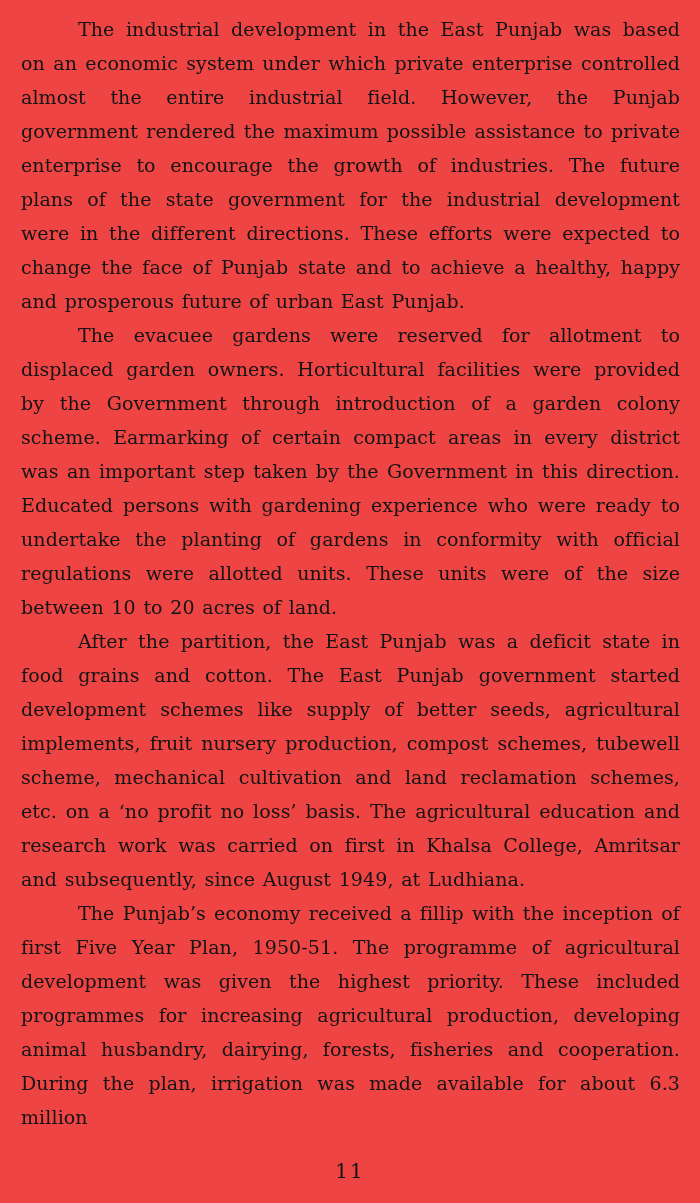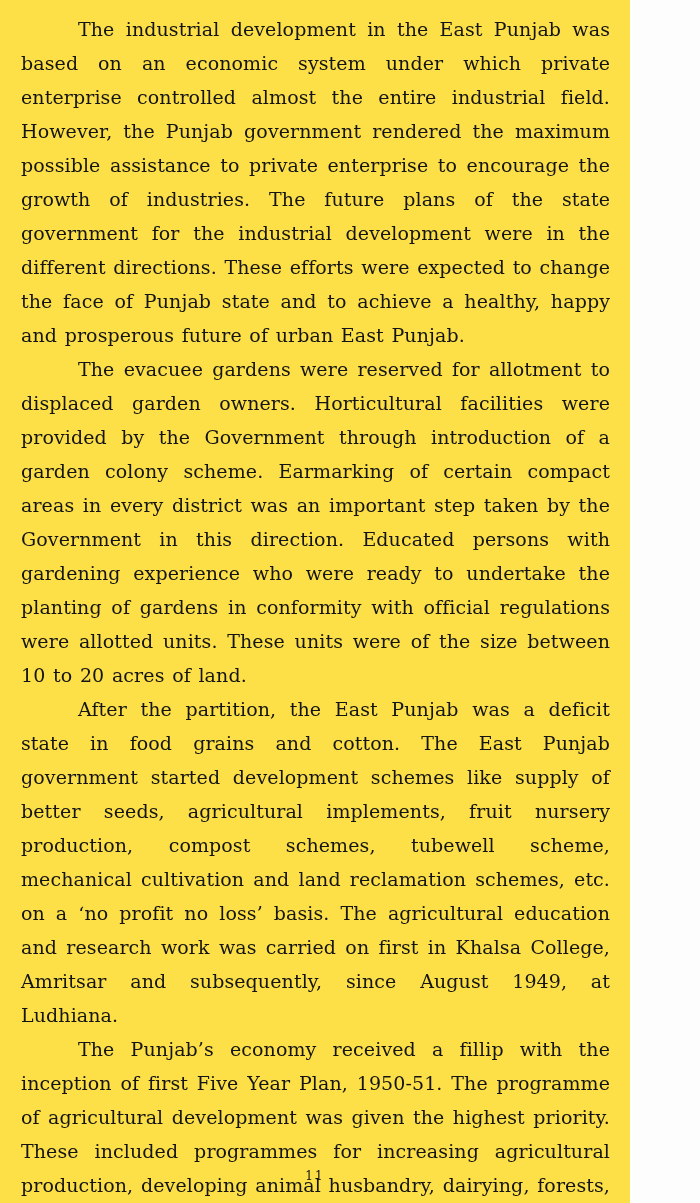--- a/index.html
+++ b/index.html
@@ -2,23 +2,23 @@
 <html><head>
 <meta charset="utf-8">
 <style>
   html, body {
     margin: 0;
     padding: 0;
     background: #fdfdfd;
   }
   .page {
     position: relative;
-    width: 630px;
+    width: 700px;
     height: 1203px;
-    background: #fde047;
+    background: #ef4444;
     box-sizing: border-box;
     padding: 12px 20px 0 21px;
     font-family: "DejaVu Serif", "Liberation Serif", serif;
     color: #141414;
     overflow: hidden;
   }
   .text-block p {
     margin: 0;
     padding: 0;
     font-size: 19px;
@@ -27,21 +27,21 @@
     text-indent: 57px;
     word-spacing: 1.5px;
     letter-spacing: 0.1px;
   }
   .page-number {
     position: absolute;
     left: 0;
     bottom: 20px;
     width: 100%;
     text-align: center;
-    font-size: 12px;
+    font-size: 20px;
     letter-spacing: 2px;
     color: #141414;
   }
 </style>
 </head>
 <body>
 
 <div class="page">
   <div class="text-block">
     <p>The industrial development in the East Punjab was based on an economic system under which private enterprise controlled almost the entire industrial field. However, the Punjab government rendered the maximum possible assistance to private enterprise to encourage the growth of industries. The future plans of the state government for the industrial development were in the different directions. These efforts were expected to change the face of Punjab state and to achieve a healthy, happy and prosperous future of urban East Punjab.</p>

